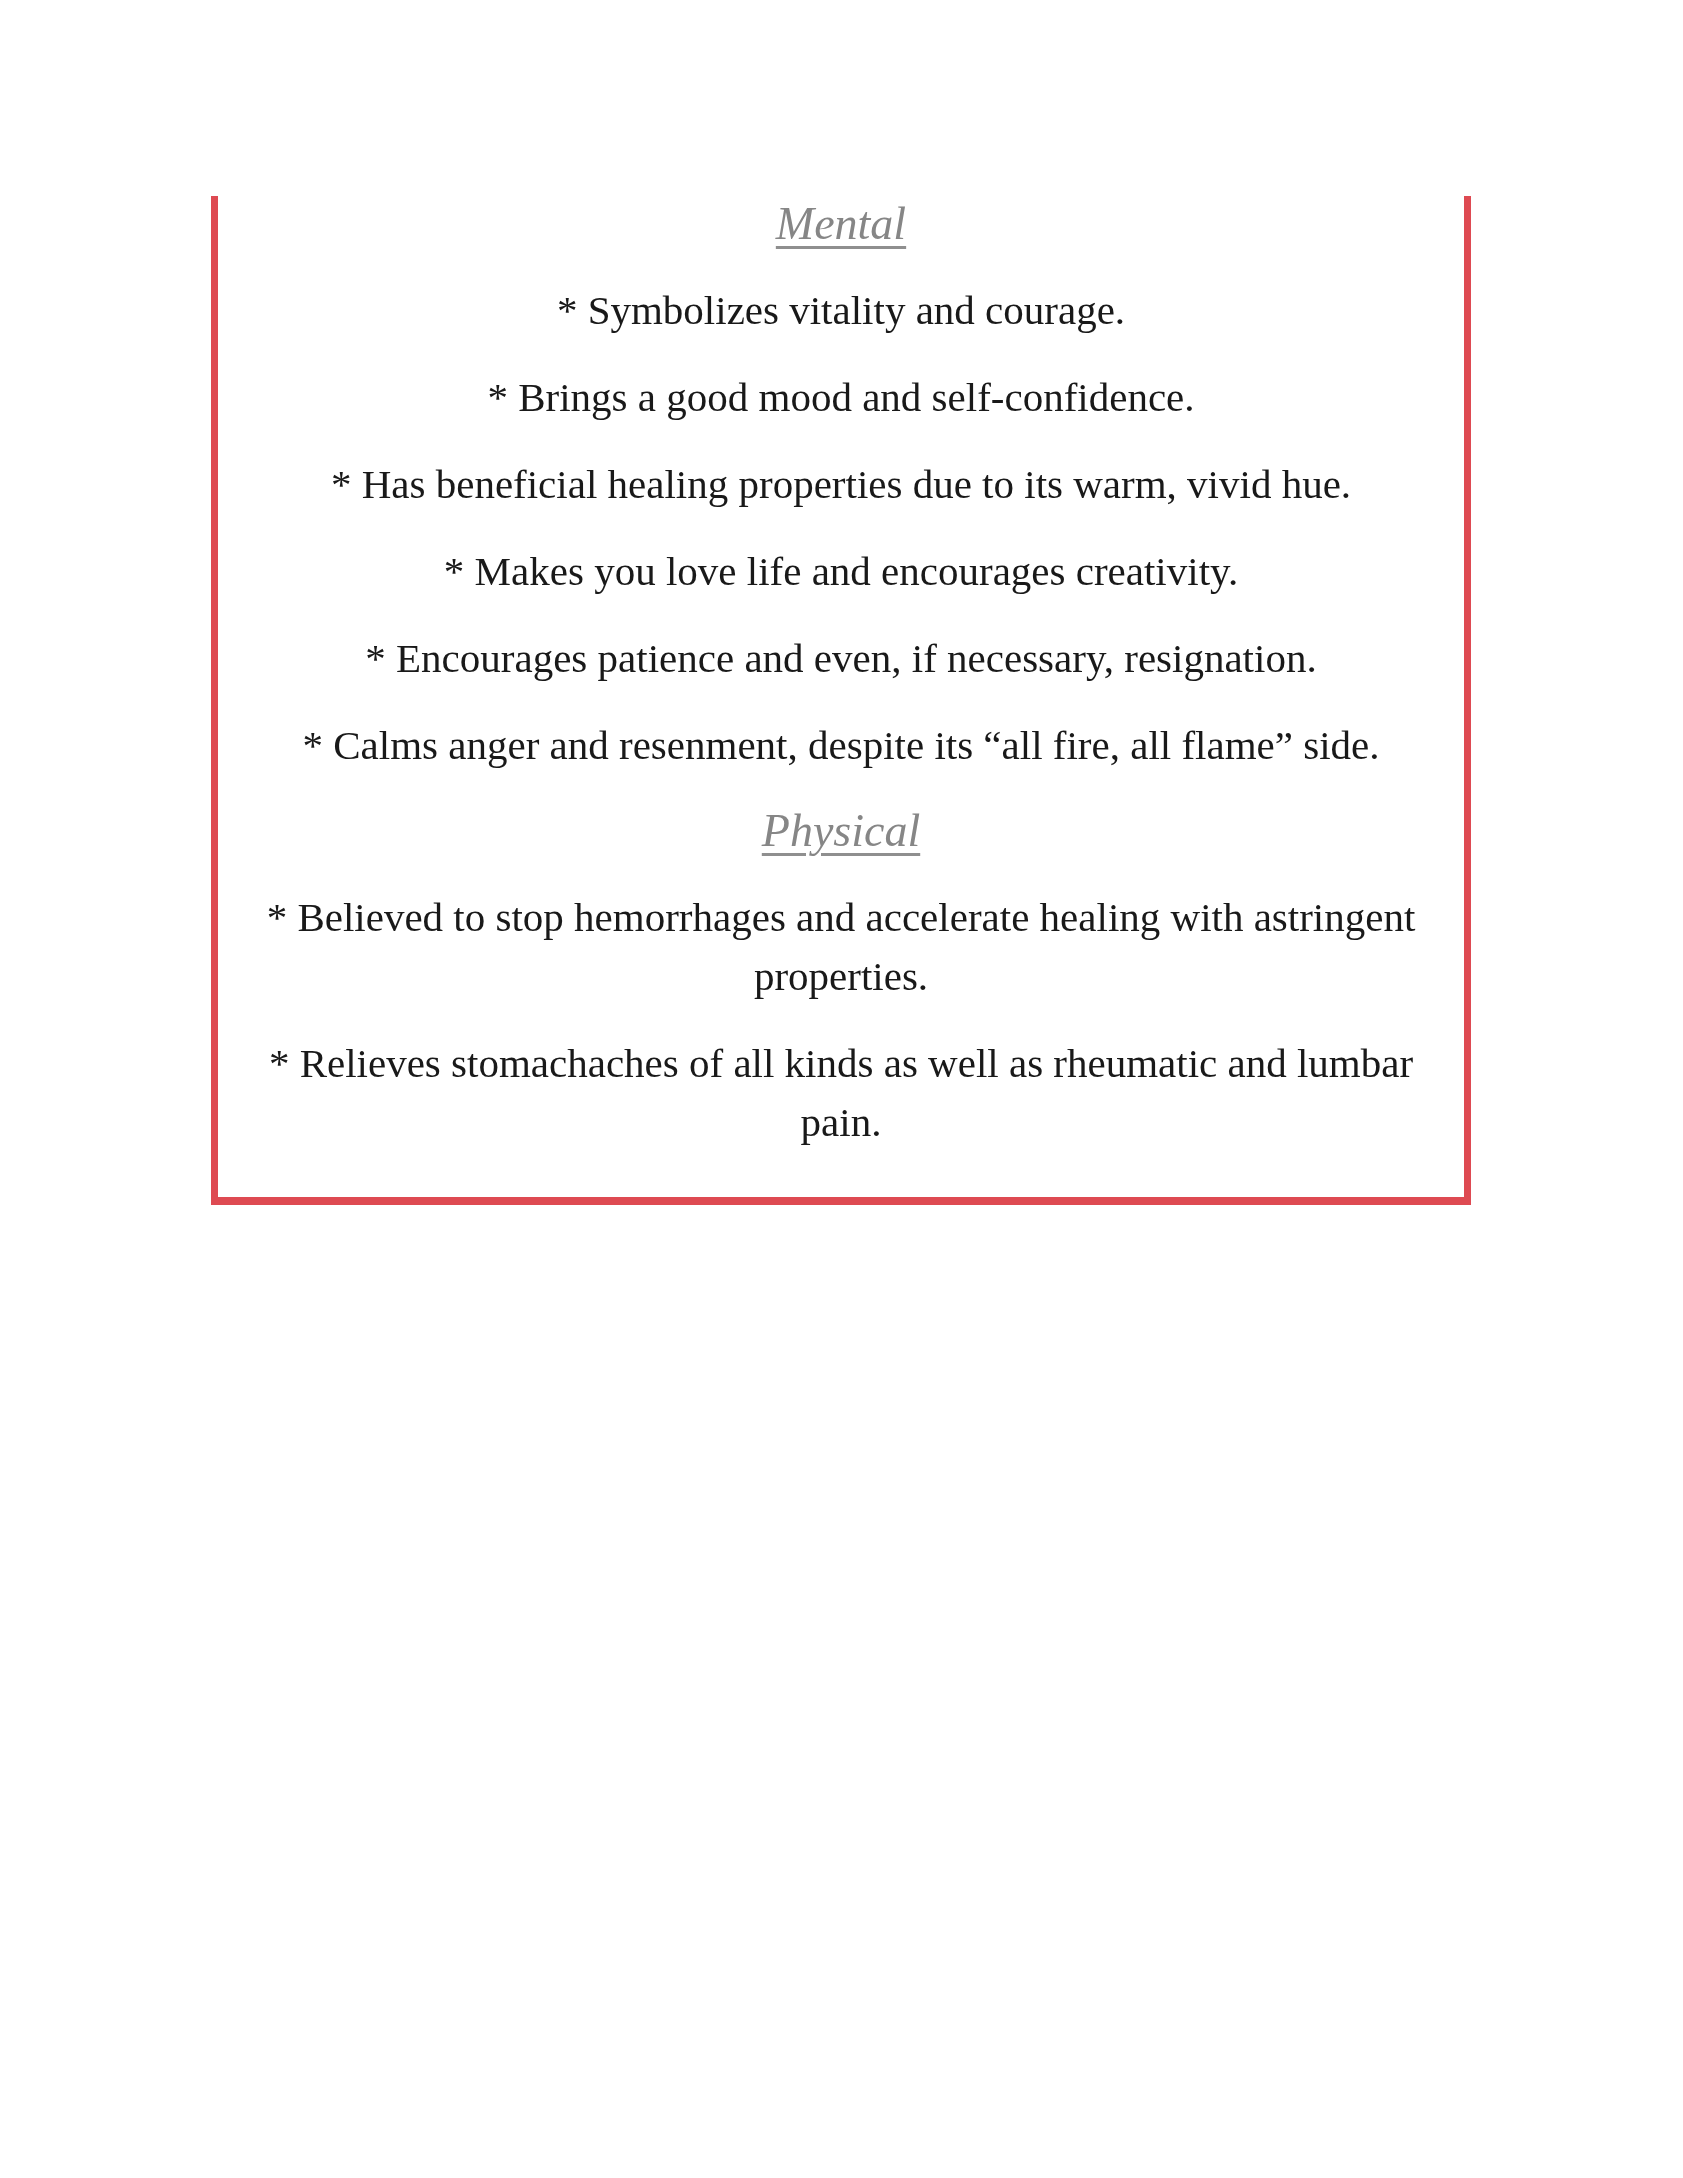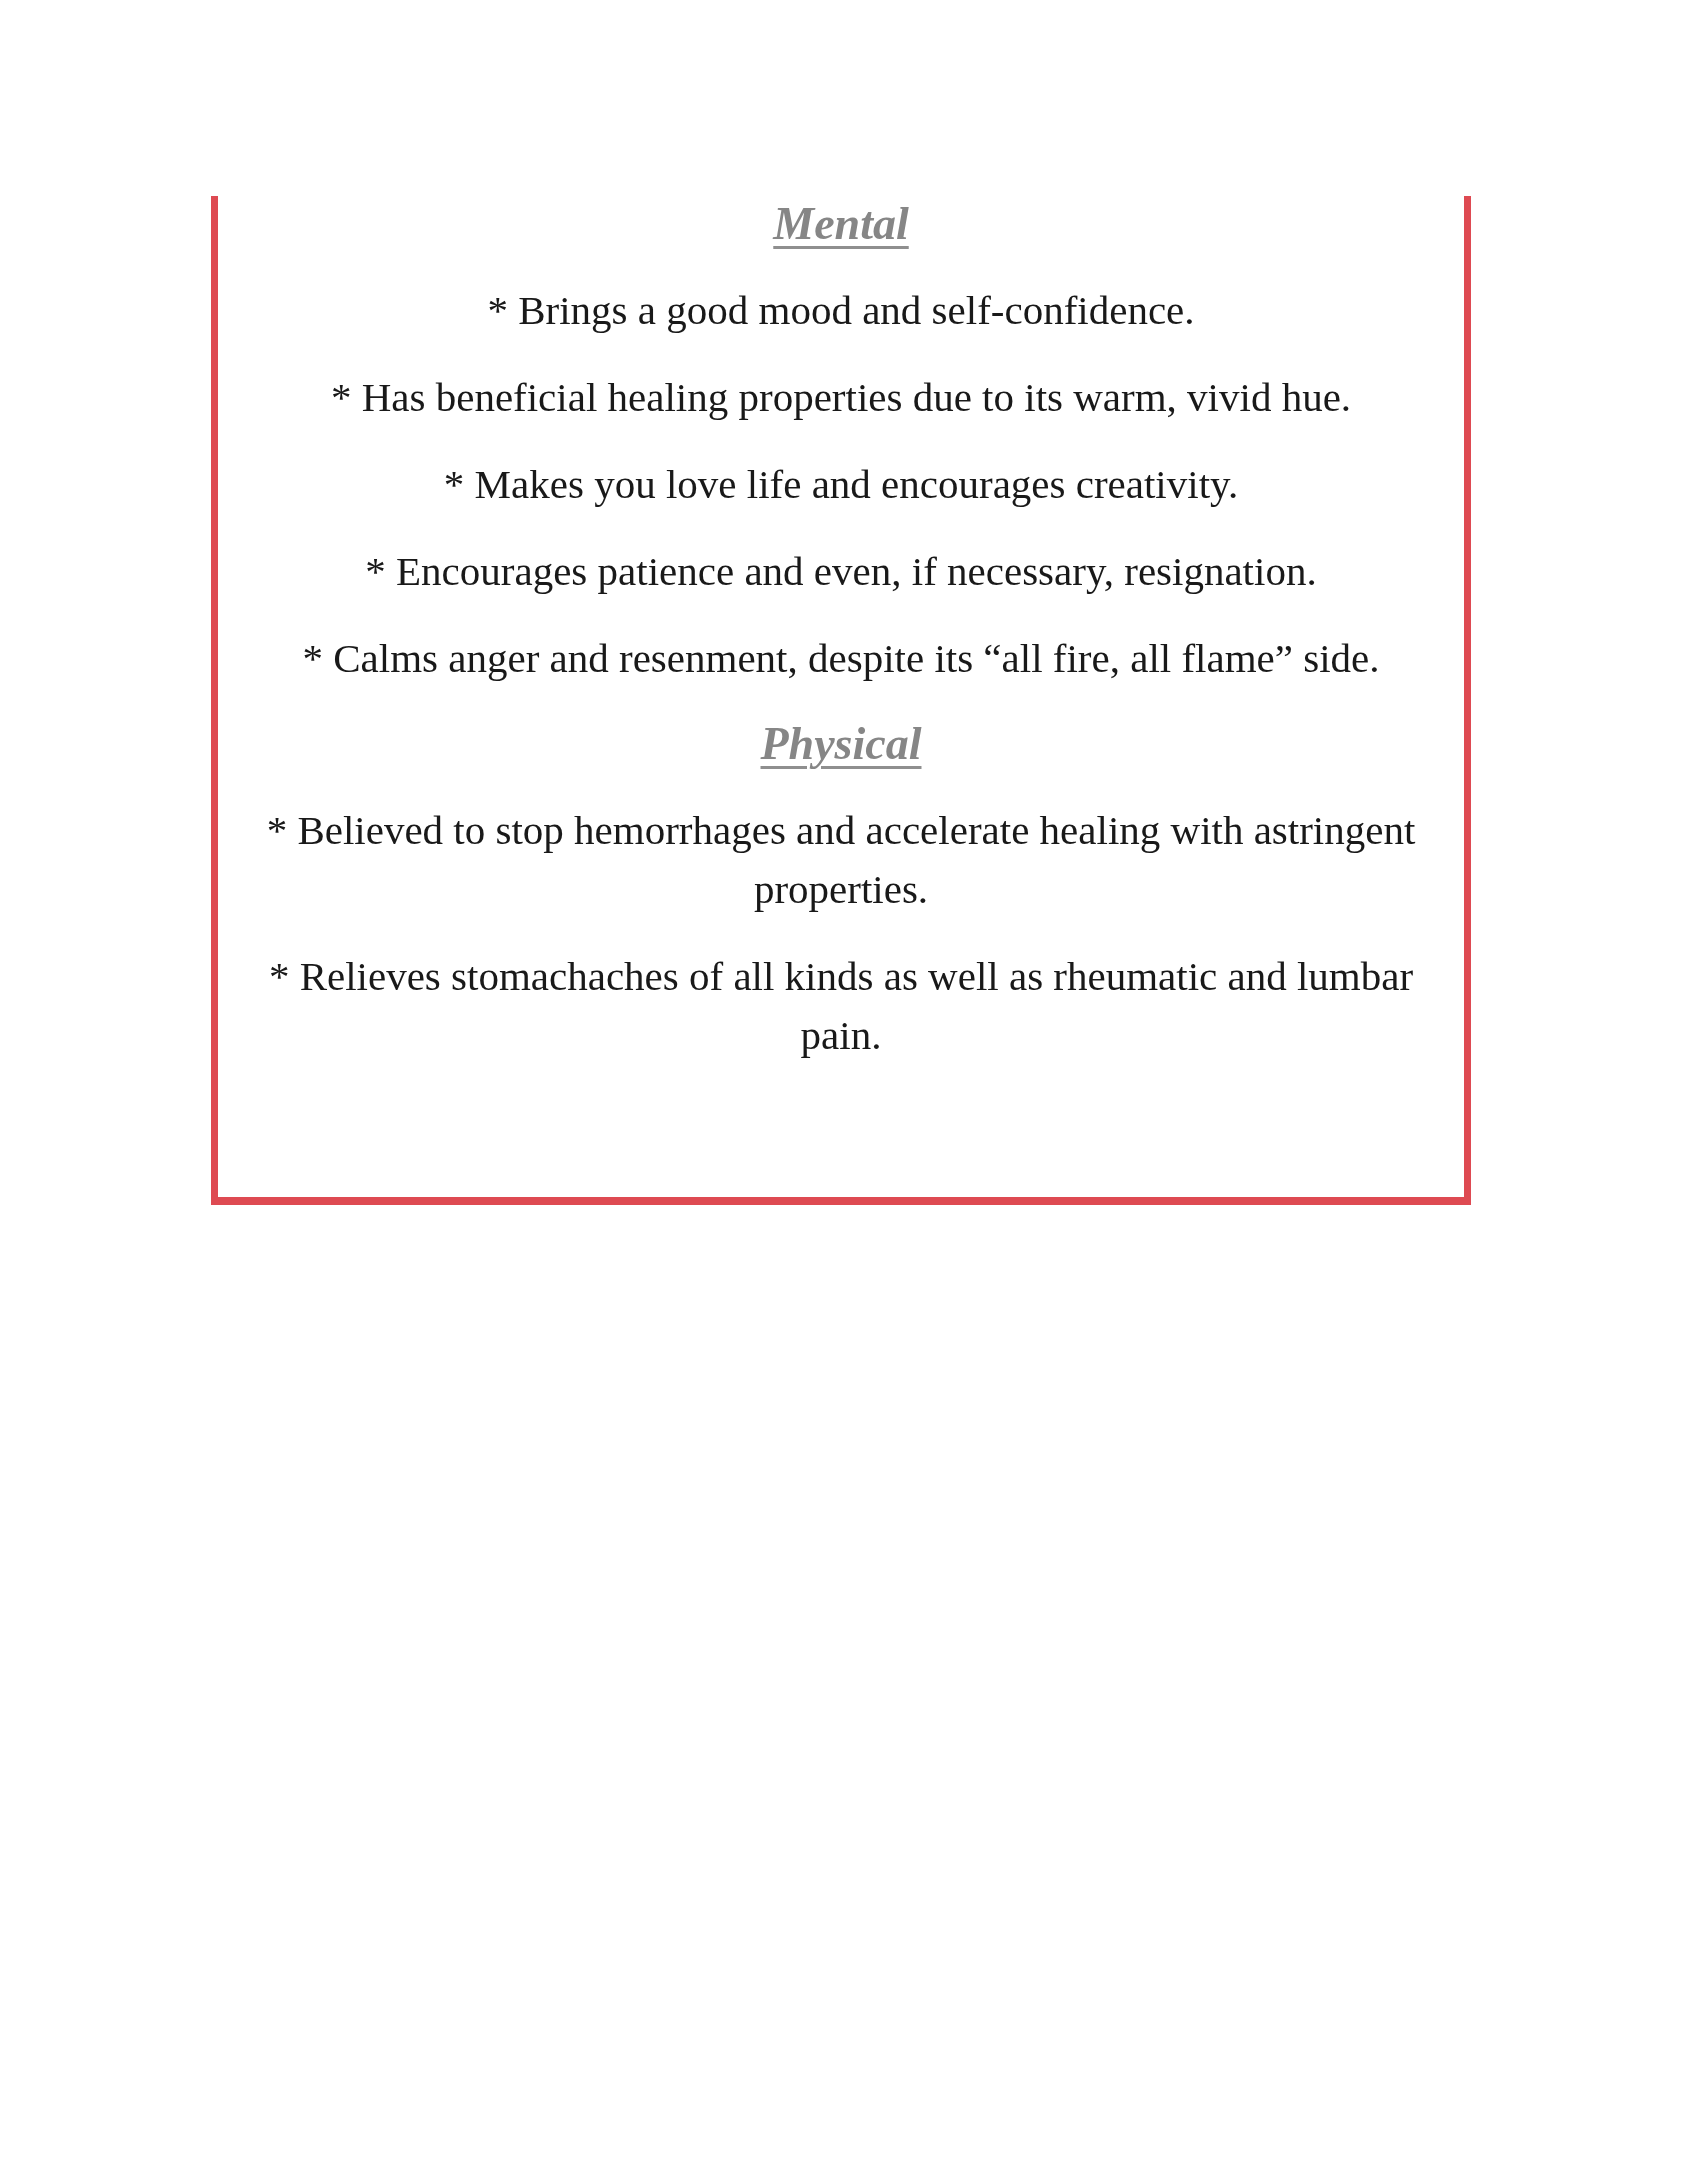--- a/index.html
+++ b/index.html
@@ -31,21 +31,21 @@
   .section-heading {
     font-size: 46px;
     line-height: 55px;
     font-style: italic;
     color: #868686;
     text-decoration: underline;
     text-decoration-thickness: 3px;
     text-underline-offset: 7px;
     text-decoration-color: #8f8f8f;
     margin: 0 0 30px 0;
-    font-weight: bold;
+    font-weight: normal;
   }
   .section-heading.second {
     margin-top: 0;
   }
   .bullet {
     margin: 0 30px 28px 30px;
     color: #191919;
   }
   .bullet-line {
     font-size: 41px;
@@ -54,20 +54,23 @@
   }
 </style>
 </head>
 <body>
 
 <div class="page">
   <div class="content-box">
 
     <h2 class="section-heading">Mental</h2>
 
+    <div class="bullet">
+      <div class="bullet-line">* Symbolizes vitality and courage.</div>
+    </div>
     <div class="bullet">
       <div class="bullet-line">* Brings a good mood and self-confidence.</div>
     </div>
     <div class="bullet">
       <div class="bullet-line">* Has beneficial healing properties due to its warm, vivid hue.</div>
     </div>
     <div class="bullet">
       <div class="bullet-line">* Makes you love life and encourages creativity.</div>
     </div>
     <div class="bullet">

